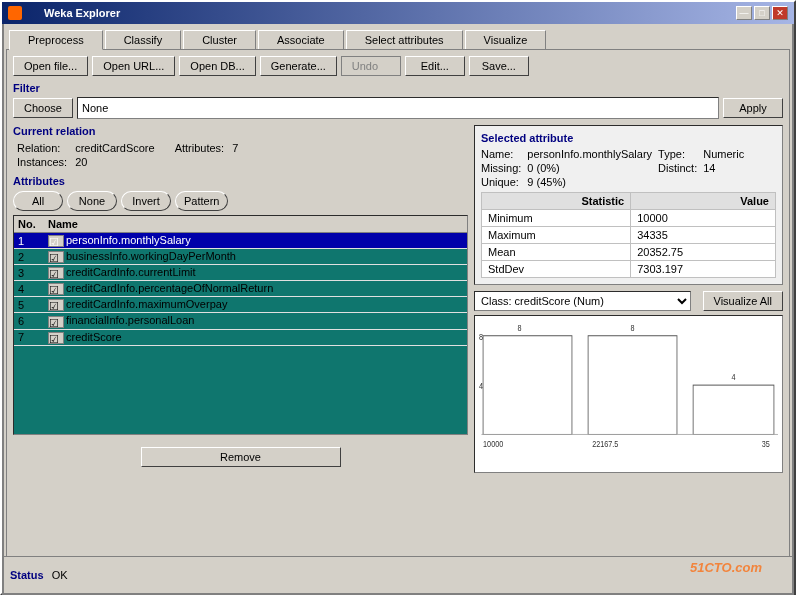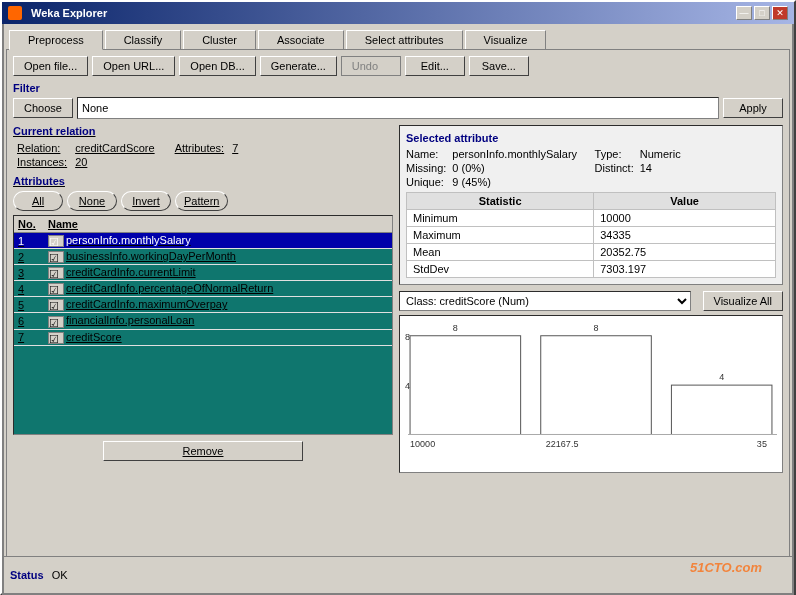--- a/index.html
+++ b/index.html
@@ -7,21 +7,21 @@
 
     .title-bar {
       background: linear-gradient(to right, #0a246a, #a6b5e5);
       color: white;
       padding: 3px 6px;
       display: flex;
       align-items: center;
       justify-content: space-between;
       height: 22px;
     }
-    .title-bar-left { display: flex; align-items: center; gap: 9px; }
+    .title-bar-left { display: flex; align-items: center; gap: 22px; }
     .title-bar-icon { width: 14px; height: 14px; background: #ff6600; border-radius: 2px; display: inline-block; }
     .title-bar-title { font-size: 11px; font-weight: bold; }
     .title-bar-buttons { display: flex; gap: 2px; }
     .title-btn {
       width: 16px; height: 14px; background: #d4d0c8; border: 1px solid #808080;
       display: flex; align-items: center; justify-content: center; font-size: 9px; cursor: pointer;
       border-top-color: #fff; border-left-color: #fff;
     }
 
     .window-body {
@@ -117,23 +117,22 @@
       display: flex;
       align-items: center;
     }
 
     .main-area {
       display: flex;
       gap: 6px;
     }
 
     .left-panel {
-      width: 380px;
+      width: 455px;
       flex-shrink: 0;
-      text-decoration: underline;
     }
 
     .right-panel {
       flex: 1;
     }
 
     .section-title {
       color: #000080;
       font-weight: bold;
       margin-bottom: 4px;
@@ -189,21 +188,21 @@
       display: inline-block;
       height: 12px;
       border: 1px solid #808080;
       background: #d4d0c8;
       margin-right: 2px;
       vertical-align: middle;
     }
     .checkbox-checked { background: #d4d0c8; }
 
     .remove-btn-row {
-      margin-top: 6px;
+      margin-top: 12px;
       display: flex;
       justify-content: center;
     }
     .remove-btn-row .btn { min-width: 120px; }
 
     .selected-attr-section {
       border: 1px inset #808080;
       background: #f0f0f0;
       padding: 6px;
       margin-bottom: 6px;
@@ -225,21 +224,21 @@
       width: 100%;
       border-collapse: collapse;
       border: 1px solid #c0c0c0;
       font-size: 11px;
       background: white;
     }
     .stats-table th {
       background: #e0e0e0;
       border: 1px solid #c0c0c0;
       padding: 2px 6px;
-      text-align: center;
+      text-align: right;
     }
     .stats-table td {
       border: 1px solid #c0c0c0;
       padding: 2px 6px;
     }
 
     .class-row {
       display: flex;
       align-items: flex-start;
       gap: 12px;

